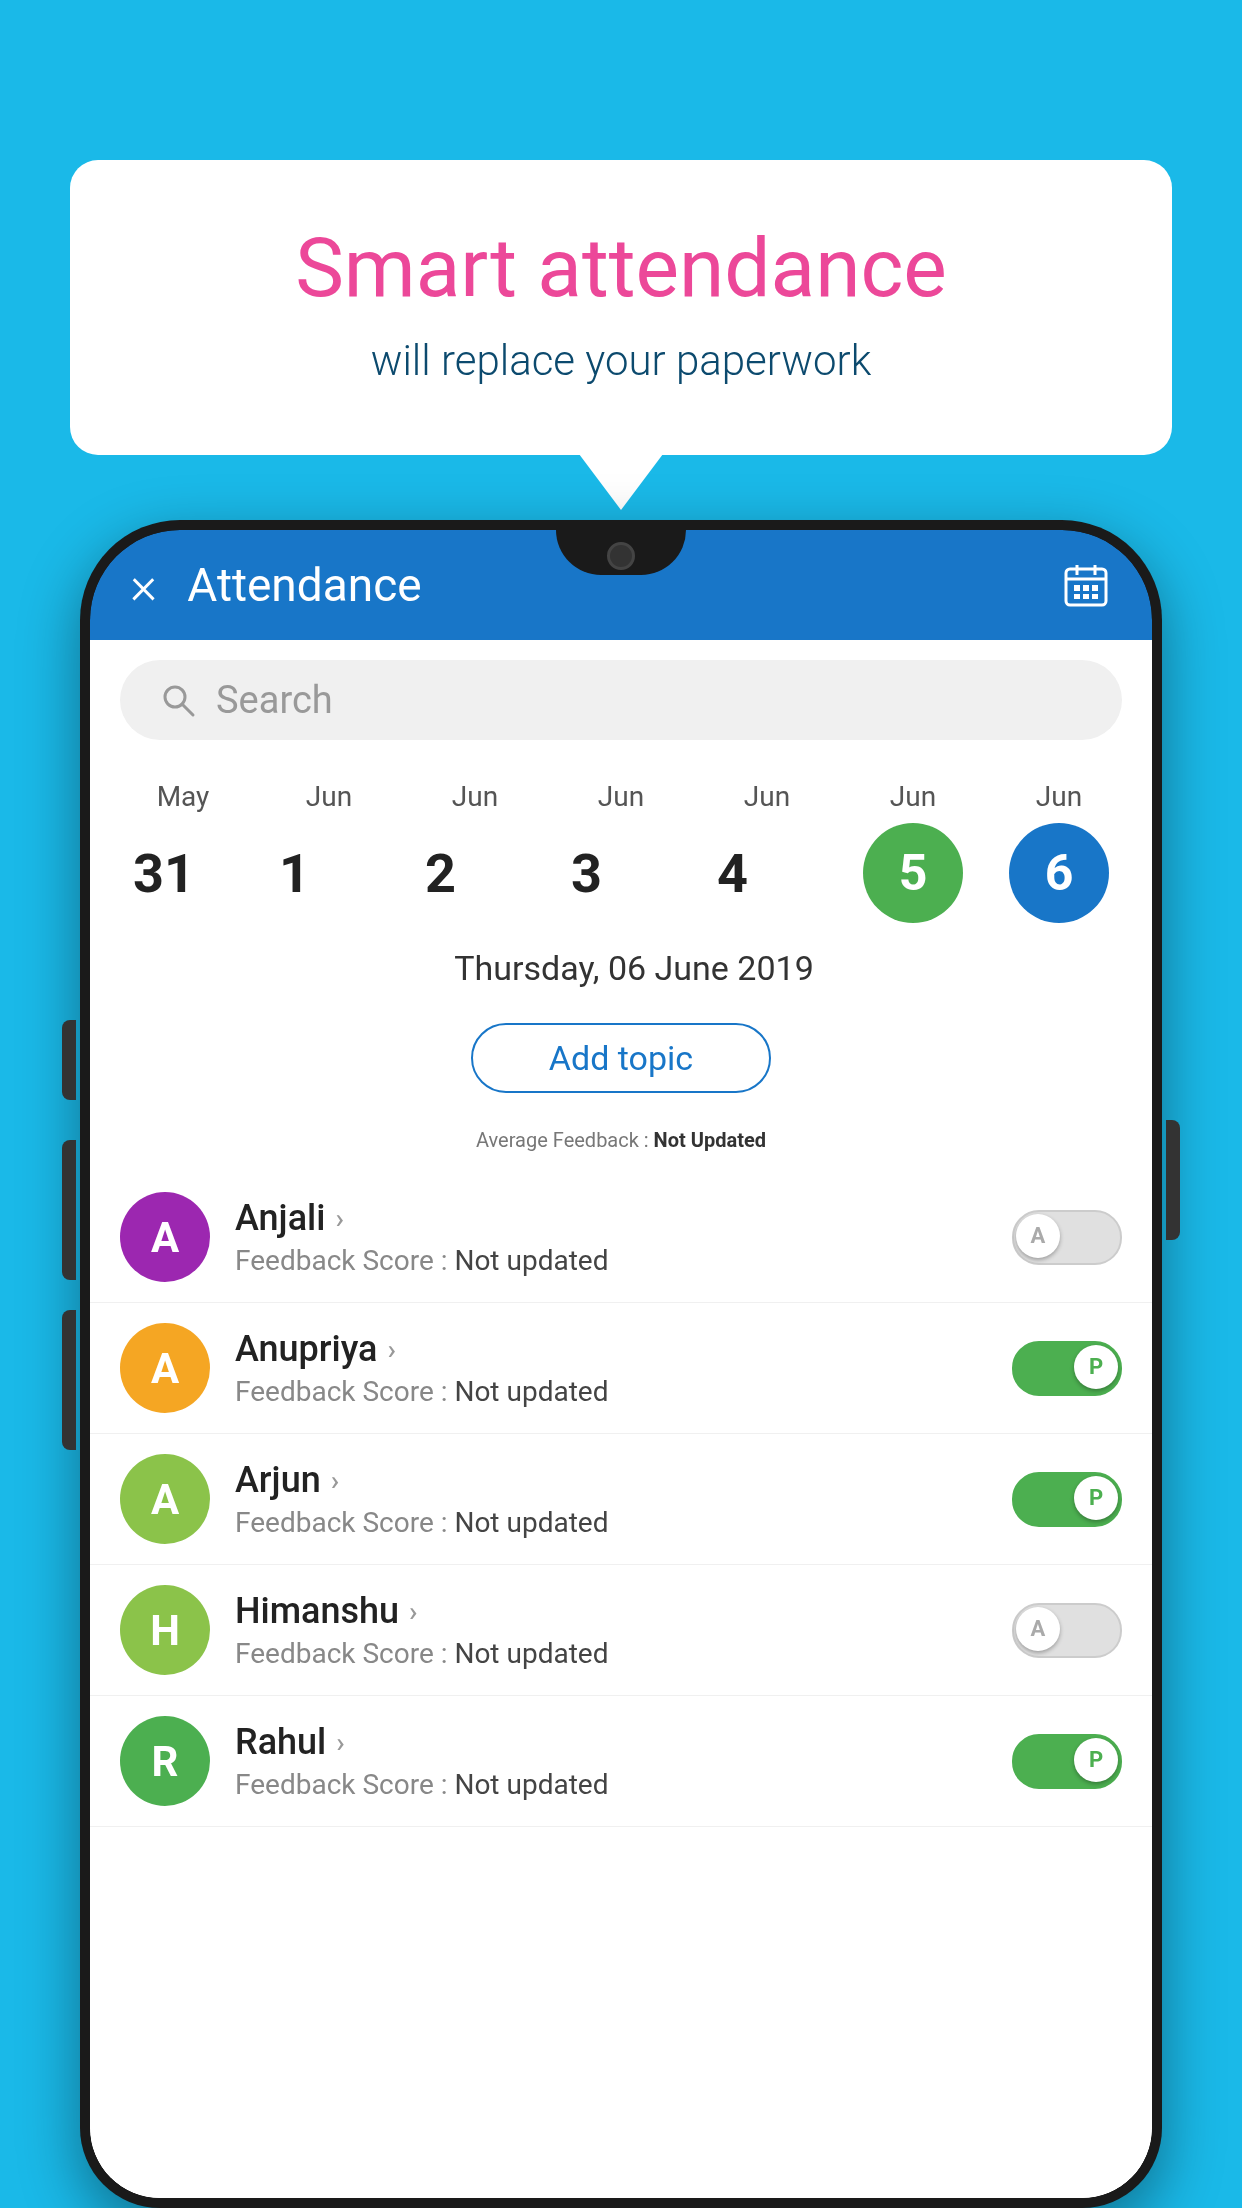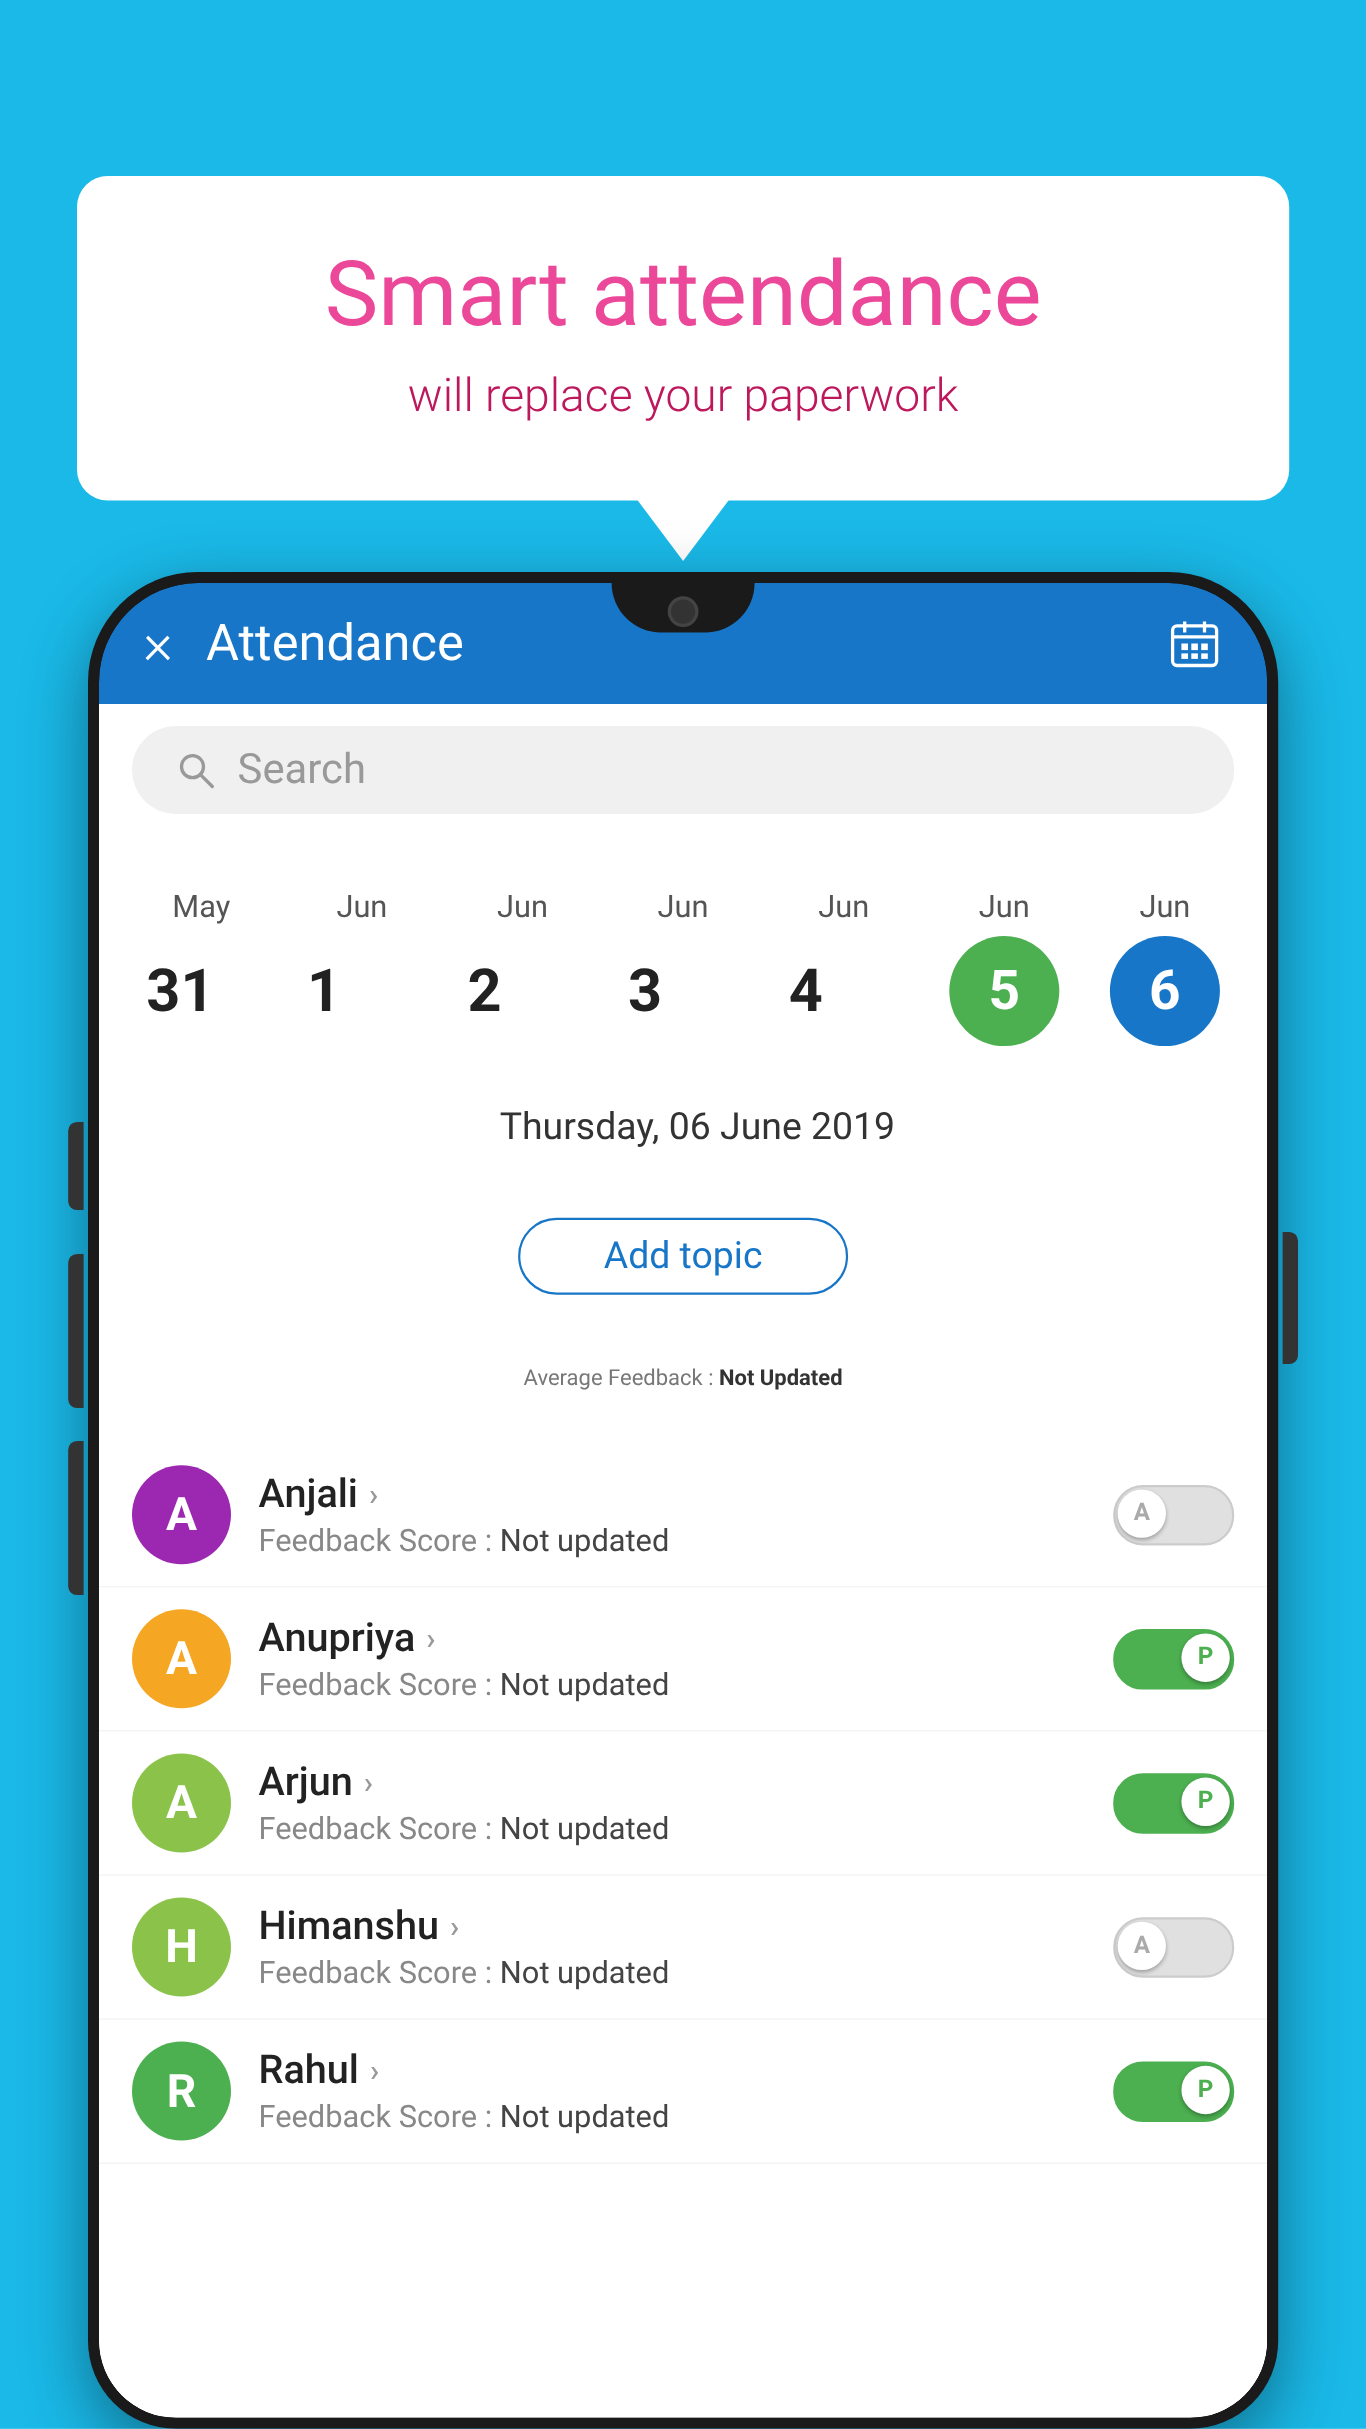--- a/index.html
+++ b/index.html
@@ -44,21 +44,21 @@
 
     .bubble-title {
       font-size: 82px;
       font-weight: 400;
       color: #ec4899;
       margin-bottom: 20px;
     }
 
     .bubble-subtitle {
       font-size: 42px;
-      color: #be185d;
+      color: #0c4a6e;
       font-weight: 300;
     }
 
     
     .phone-frame {
       position: absolute;
       top: 520px;
       left: 80px;
       right: 80px;
       bottom: 0px;
@@ -156,21 +156,20 @@
       font-size: 52px;
       font-weight: 300;
       cursor: pointer;
     }
 
     
     .screen-content {
       background: white;
       flex: 1;
       overflow: hidden;
-      gap: 28px;
     }
 
     .phone-screen {
       position: absolute;
       top: 0;
       left: 0;
       right: 0;
       bottom: 0;
       border-radius: 90px 90px 70px 70px;
       overflow: hidden;

